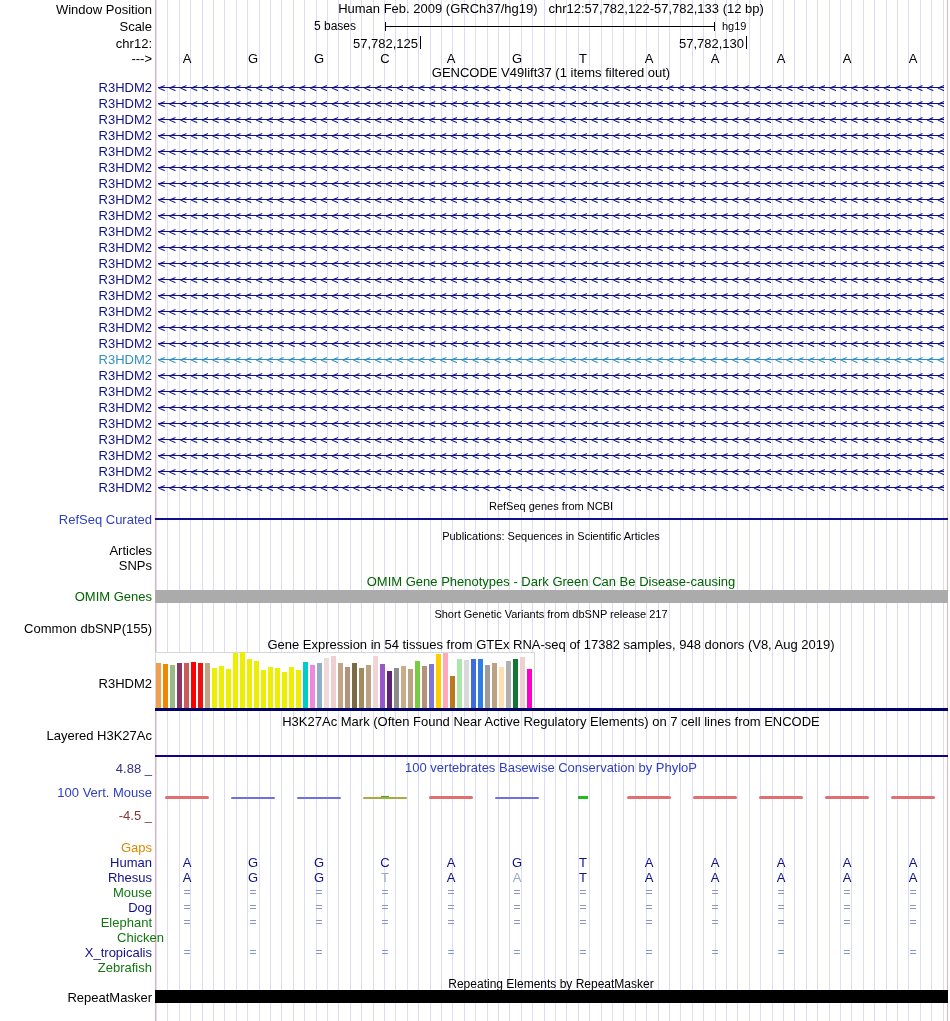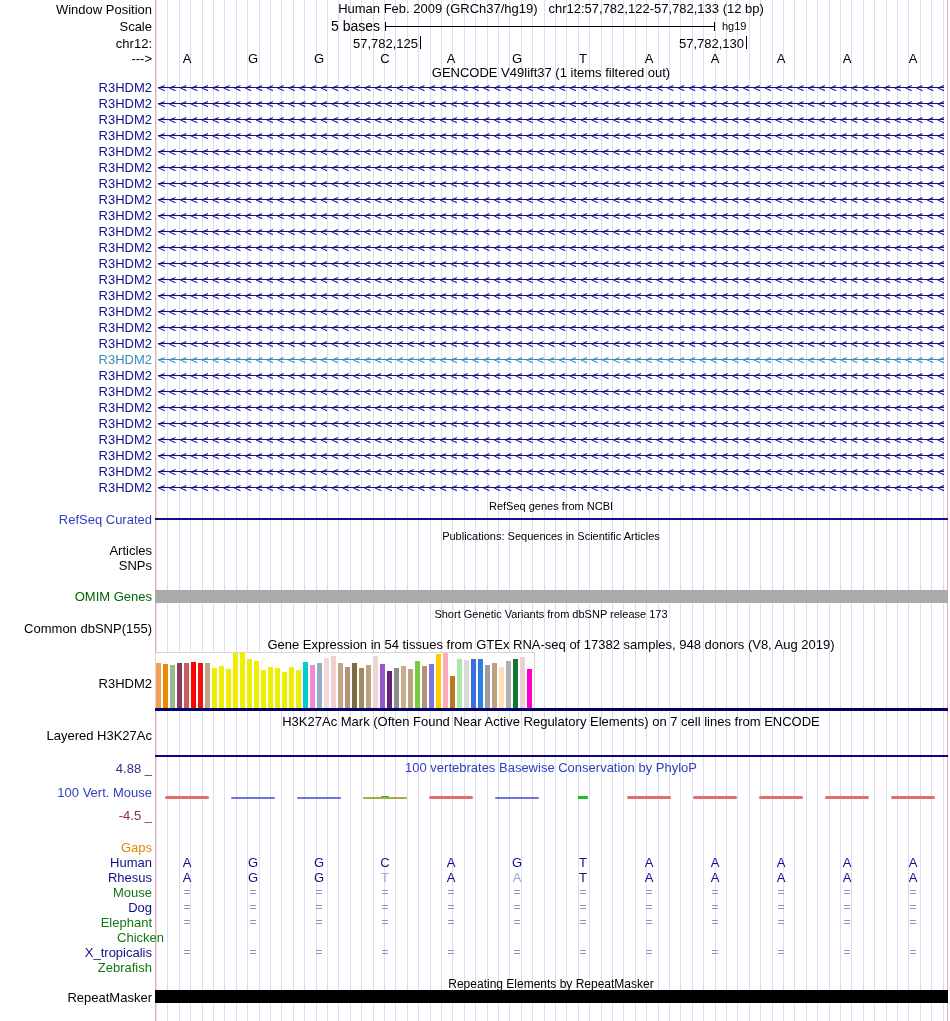--- a/index.html
+++ b/index.html
@@ -30,21 +30,21 @@
 <div class="screen">
 
   <div class="grid"></div>
   <div class="vguide" style="left:155px"></div>
   <div class="vguide" style="left:947px"></div>
 
   <div class="lab" style="top:2px">Window Position</div>
   <div class="ctitle t13" style="top:2px">Human Feb. 2009 (GRCh37/hg19)   chr12:57,782,122-57,782,133 (12 bp)</div>
 
   <div class="lab" style="top:19px">Scale</div>
-  <div style="position:absolute;left:290px;width:90px;top:19px;text-align:right;font-size:14px;line-height:15px">5 bases</div>
+  <div style="position:absolute;left:290px;width:90px;top:19px;text-align:center;font-size:12px;line-height:15px">5 bases</div>
   <div class="hline" style="left:385px;top:26px;width:330px;height:1px;background:#000"></div>
   <div class="tick" style="left:385px;top:22px;height:9px"></div>
   <div class="tick" style="left:714px;top:22px;height:9px"></div>
   <div style="position:absolute;left:722px;top:19px;font-size:11px;line-height:15px">hg19</div>
 
   <div class="lab" style="top:36px">chr12:</div>
   <div style="position:absolute;left:290px;width:128px;top:36px;text-align:right;font-size:13px;line-height:15px">57,782,125</div>
   <div class="tick" style="left:420px;top:36px;height:13px"></div>
   <div style="position:absolute;left:616px;width:128px;top:36px;text-align:right;font-size:13px;line-height:15px">57,782,130</div>
   <div class="tick" style="left:746px;top:36px;height:13px"></div>
@@ -122,24 +122,25 @@
     </div>
 
   <div class="ctitle t11" style="top:499px">RefSeq genes from NCBI</div>
   <div class="lab blue" style="top:512px">RefSeq Curated</div>
   <div class="fullbar" style="top:518px;height:2px;background:#10108A"></div>
 
   <div class="ctitle t11" style="top:529px">Publications: Sequences in Scientific Articles</div>
   <div class="lab" style="top:543px">Articles</div>
   <div class="lab" style="top:558px">SNPs</div>
 
+  <div class="ctitle t13 green" style="top:575px">OMIM Gene Phenotypes - Dark Green Can Be Disease-causing</div>
   <div class="lab green" style="top:589px">OMIM Genes</div>
   <div class="fullbar" style="top:590px;height:13px;background:#ABABAB"></div>
 
-  <div class="ctitle t11" style="top:607px">Short Genetic Variants from dbSNP release 173</div>
+  <div class="ctitle t11" style="top:607px">Short Genetic Variants from dbSNP release 217</div>
   <div class="lab" style="top:621px">Common dbSNP(155)</div>
 
   <div class="ctitle t13" style="top:638px">Gene Expression in 54 tissues from GTEx RNA-seq of 17382 samples, 948 donors (V8, Aug 2019)</div>
   <div class="gtexbox"></div>
   <div class="lab" style="top:676px">R3HDM2</div>
   <div id="gtex-bars">
       <div class="bar" style="left: 156px; top: 663px; height: 46px; background: rgb(240, 160, 80);"></div>
       <div class="bar" style="left: 163px; top: 664px; height: 45px; background: rgb(238, 136, 0);"></div>
       <div class="bar" style="left: 170px; top: 665px; height: 44px; background: rgb(153, 187, 136);"></div>
       <div class="bar" style="left: 177px; top: 663px; height: 46px; background: rgb(136, 58, 98);"></div>

